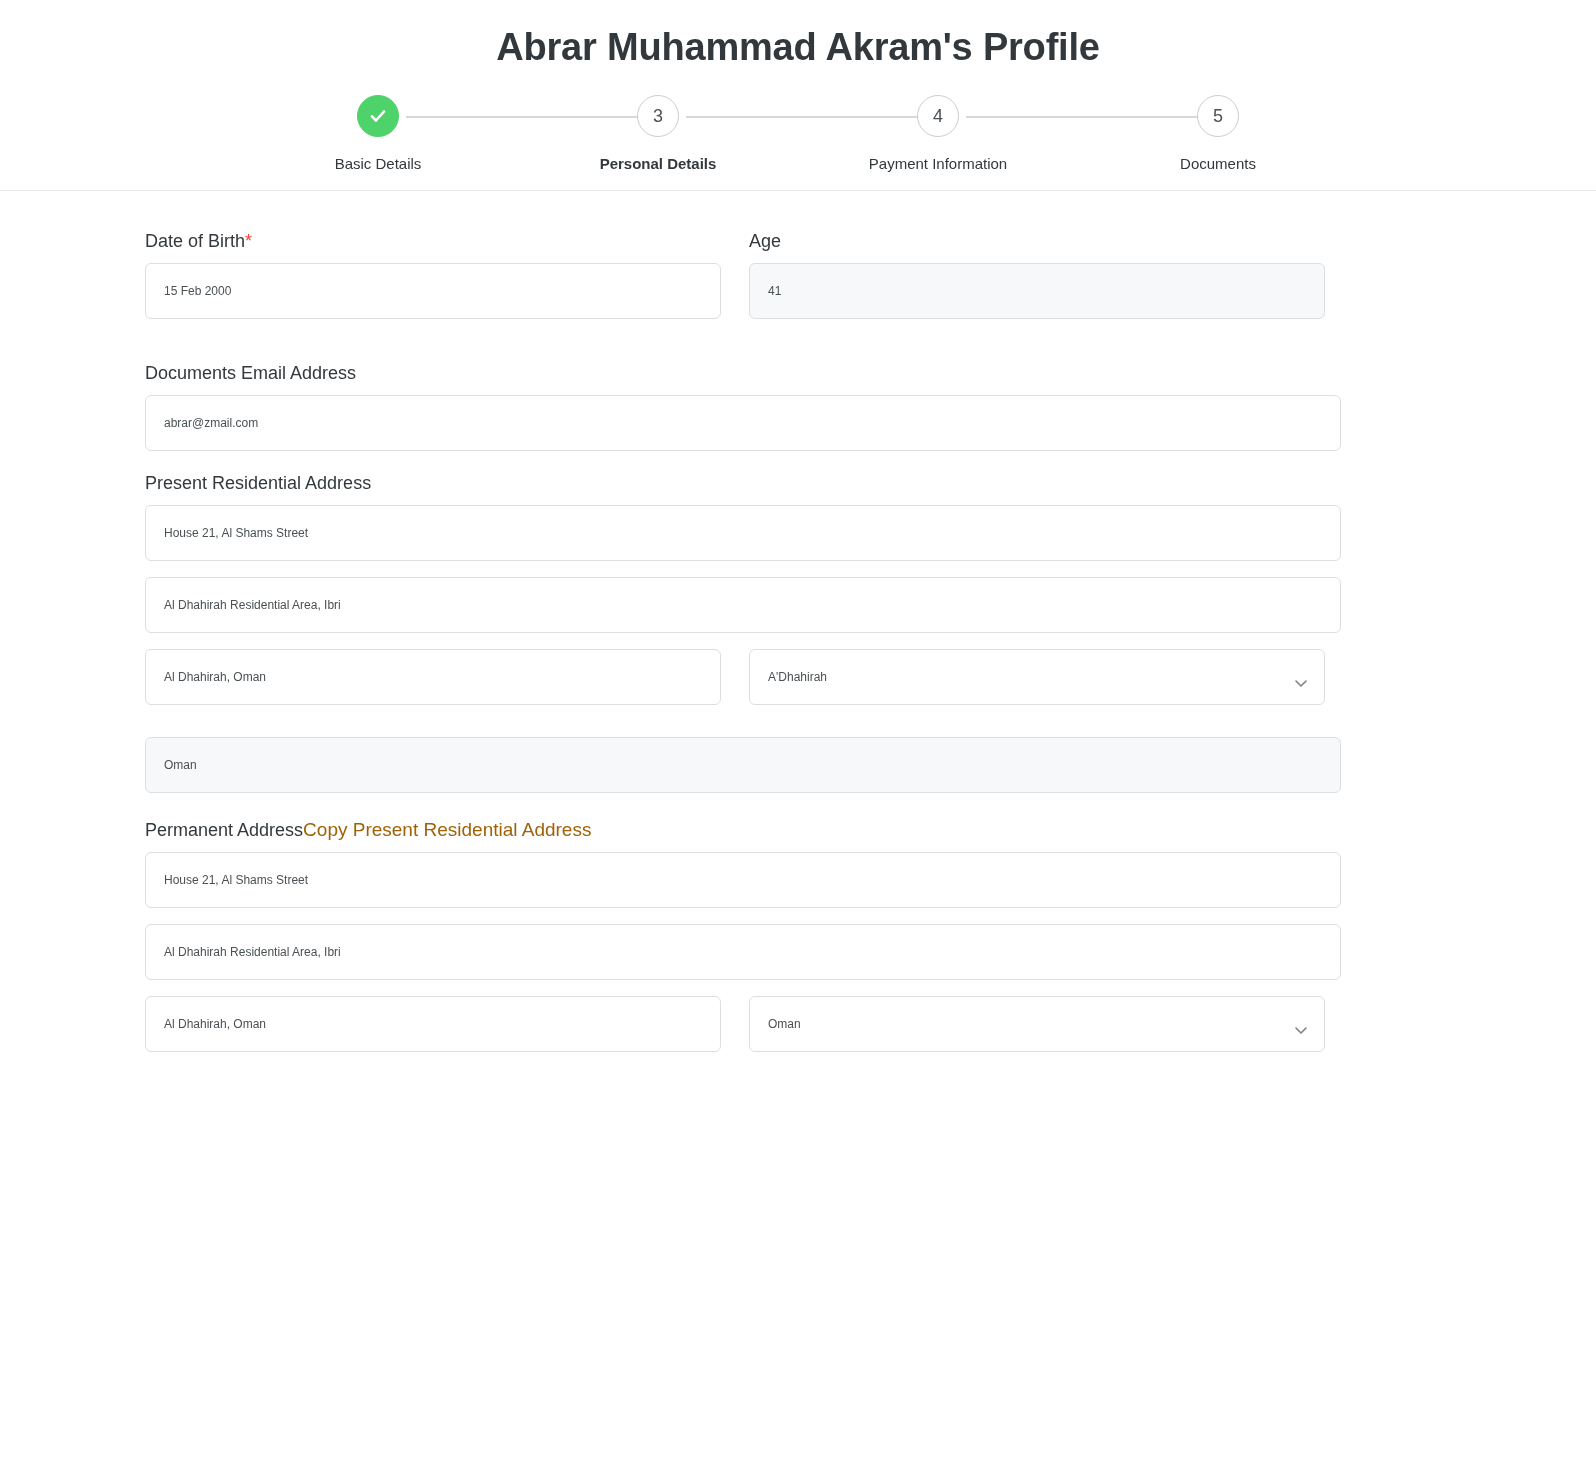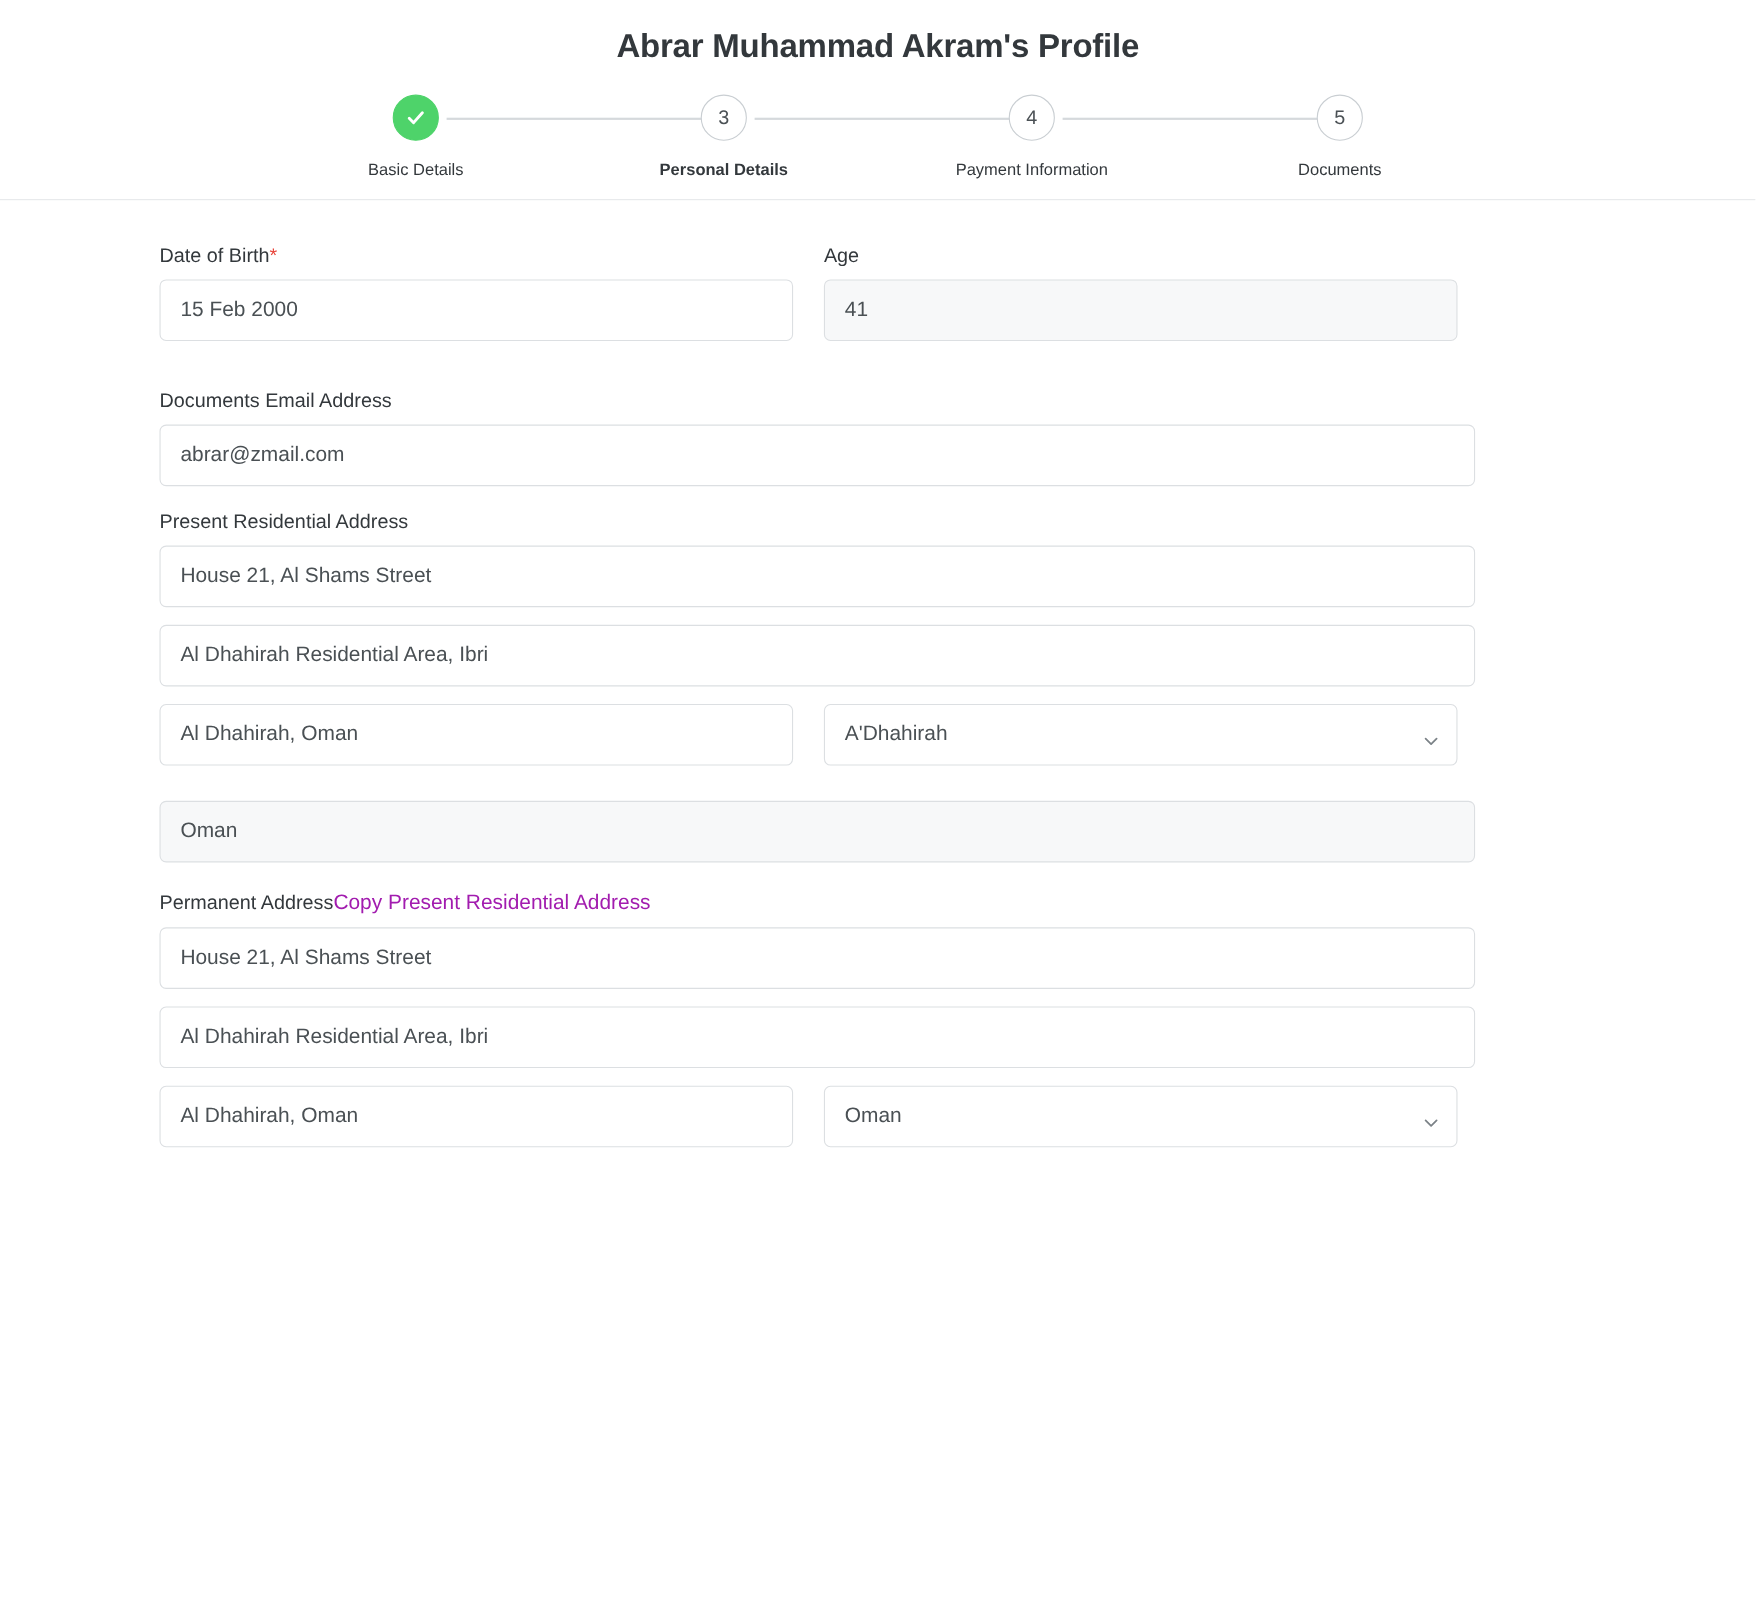--- a/index.html
+++ b/index.html
@@ -7,21 +7,21 @@
     width: 1596px;
     height: 1468px;
     background: #ffffff;
     font-family: "Liberation Sans", sans-serif;
     color: #33383c;
     overflow: hidden;
   }
 
   .page-title {
     text-align: center;
-    font-size: 30px;
+    font-size: 38px;
     font-weight: bold;
     color: #33383c;
     padding-top: 26px;
     letter-spacing: -0.2px;
   }
 
   
   .stepper {
     margin-top: 26px;
     padding-bottom: 18px;
@@ -94,21 +94,21 @@
     margin-bottom: 11px;
     display: block;
   }
   .req { color: #e8443a; }
   .input {
     width: 100%;
     height: 56px;
     border: 1px solid #dcdfe2;
     border-radius: 6px;
     background: #ffffff;
-    font-size: 19px;
+    font-size: 12px;
     color: #4a5054;
     padding: 0 18px;
     display: flex;
     align-items: center;
     font-family: "Liberation Sans", sans-serif;
   }
   .input.readonly {
     background: #f7f8f9;
   }
   .select {
@@ -126,21 +126,21 @@
   .stack .input { margin-bottom: 16px; }
 
   .section-head {
     display: flex;
     align-items: baseline;
     width: 1196px;
     margin-top: 26px;
     margin-bottom: 11px;
   }
   .link {
-    color: #a21caf;
+    color: #a16207;
     font-size: 19px;
     cursor: pointer;
     text-decoration: none;
   }
   .spacer-16 { height: 16px; }
 </style>
 </head>
 <body>
 
 <div>

